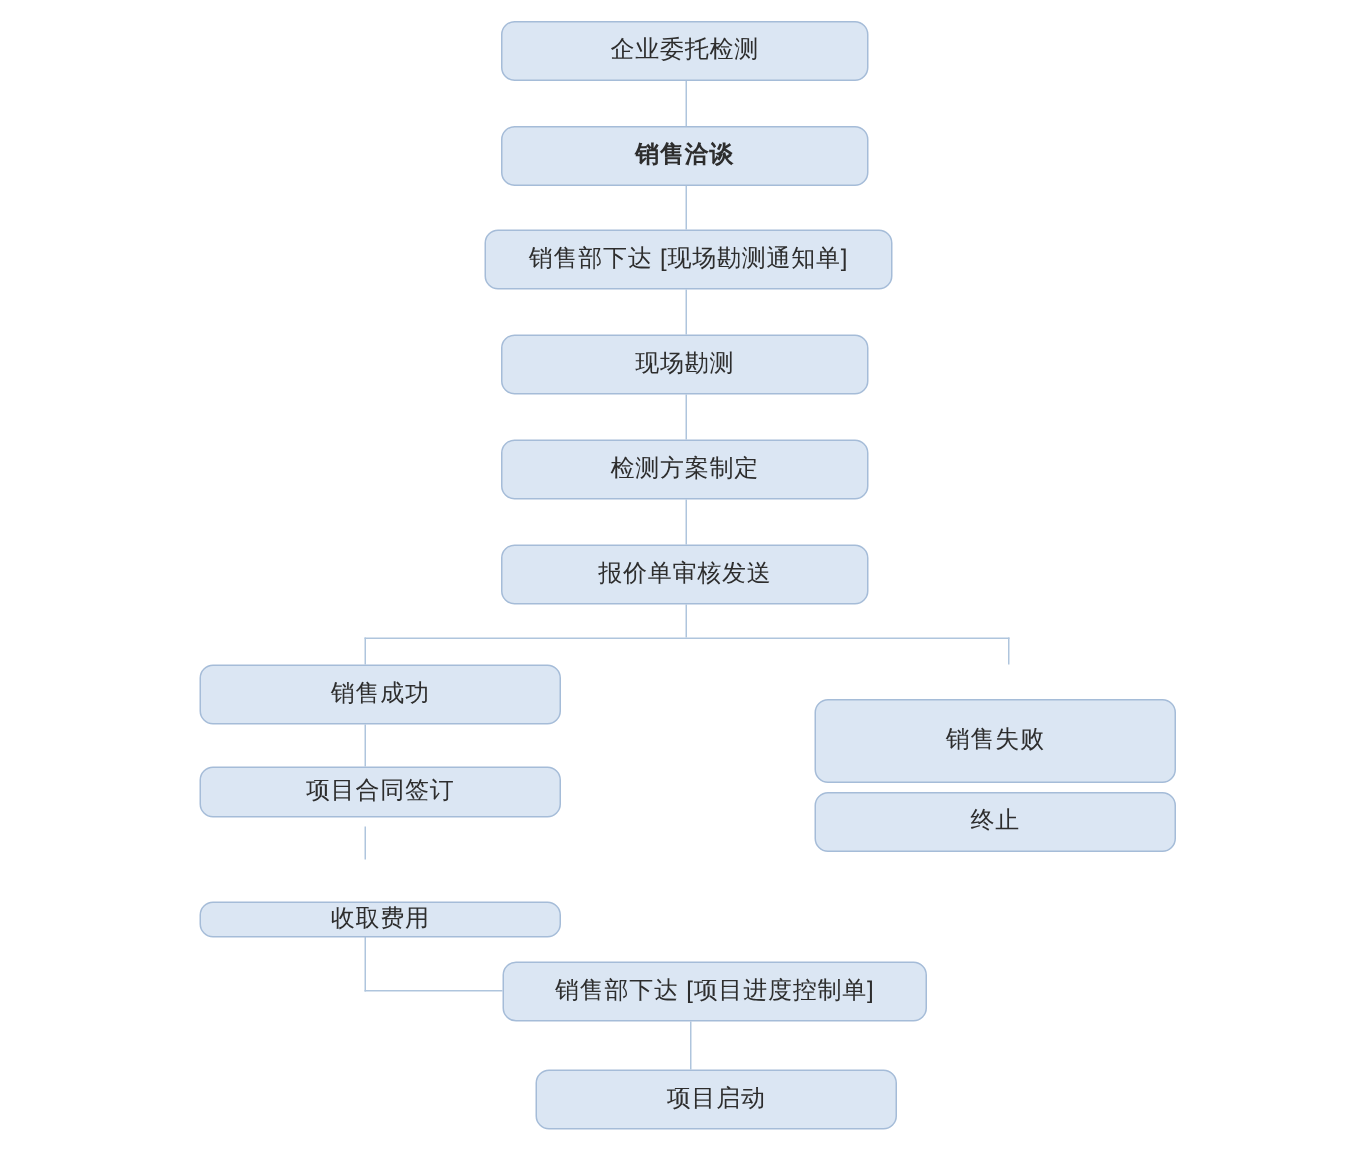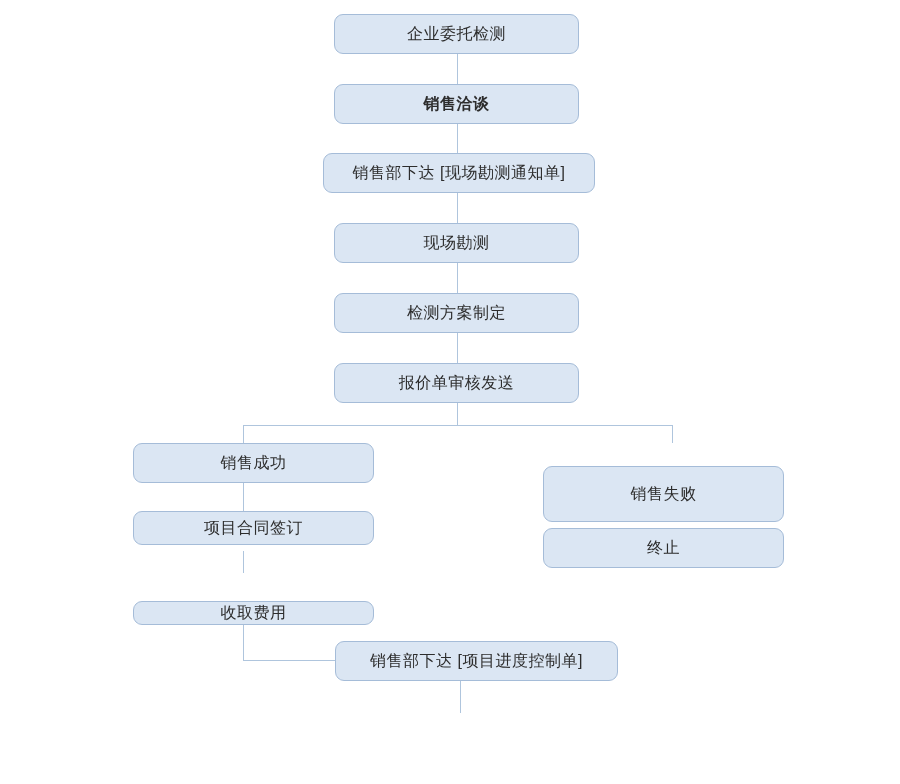--- a/index.html
+++ b/index.html
@@ -92,14 +92,17 @@
       </div>
       <div class="flow-node" style="left: 543px; top: 512px; width: 241px; height: 40px; margin-top: 16px;">
         <span class="label">终止</span>
       </div>
       <div class="flow-node" style="left: 133px; top: 573px; width: 241px; height: 24px; margin-top: 28px;">
         <span class="label">收取费用</span>
       </div>
       <div class="flow-node" style="left: 335px; top: 641px; width: 283px; height: 40px; text-align: center;">
         <span class="label">销售部下达 [项目进度控制单]</span>
       </div>
+      <div class="flow-node" style="left: 357px; top: 713px; width: 241px; height: 40px;">
+        <span class="label">项目启动</span>
+      </div>
     </div>
 </div>
 
 </body></html>

